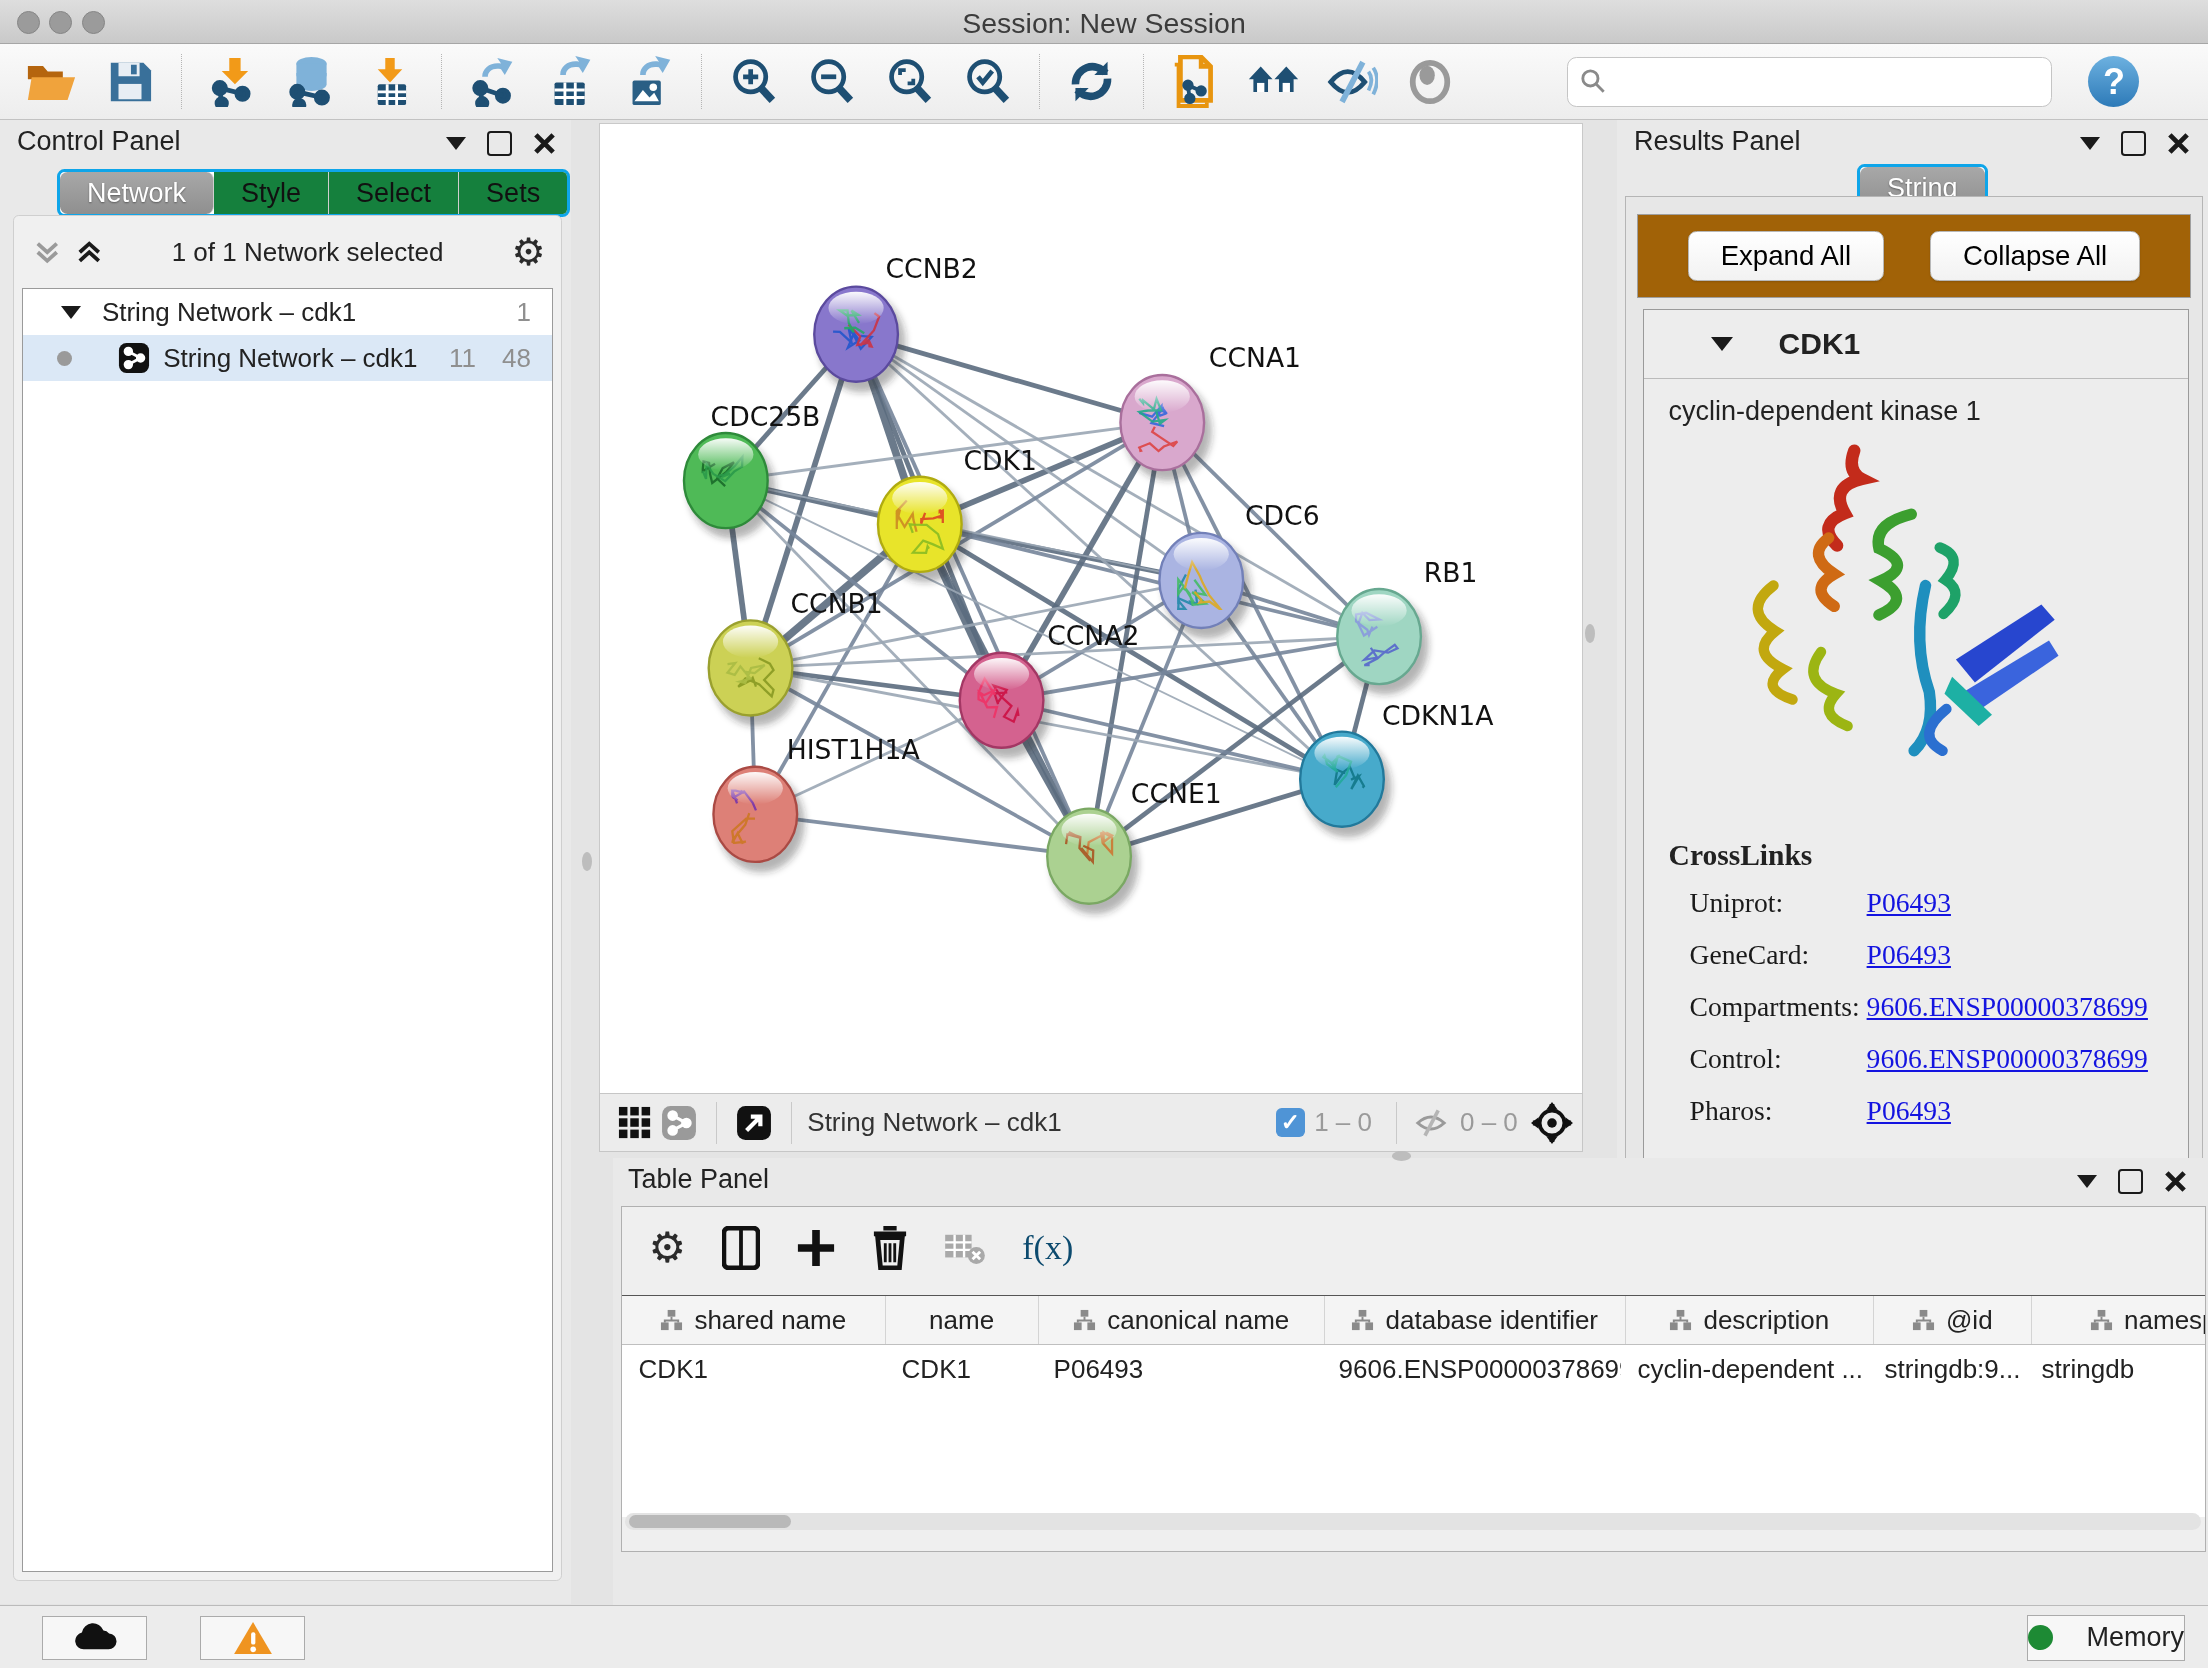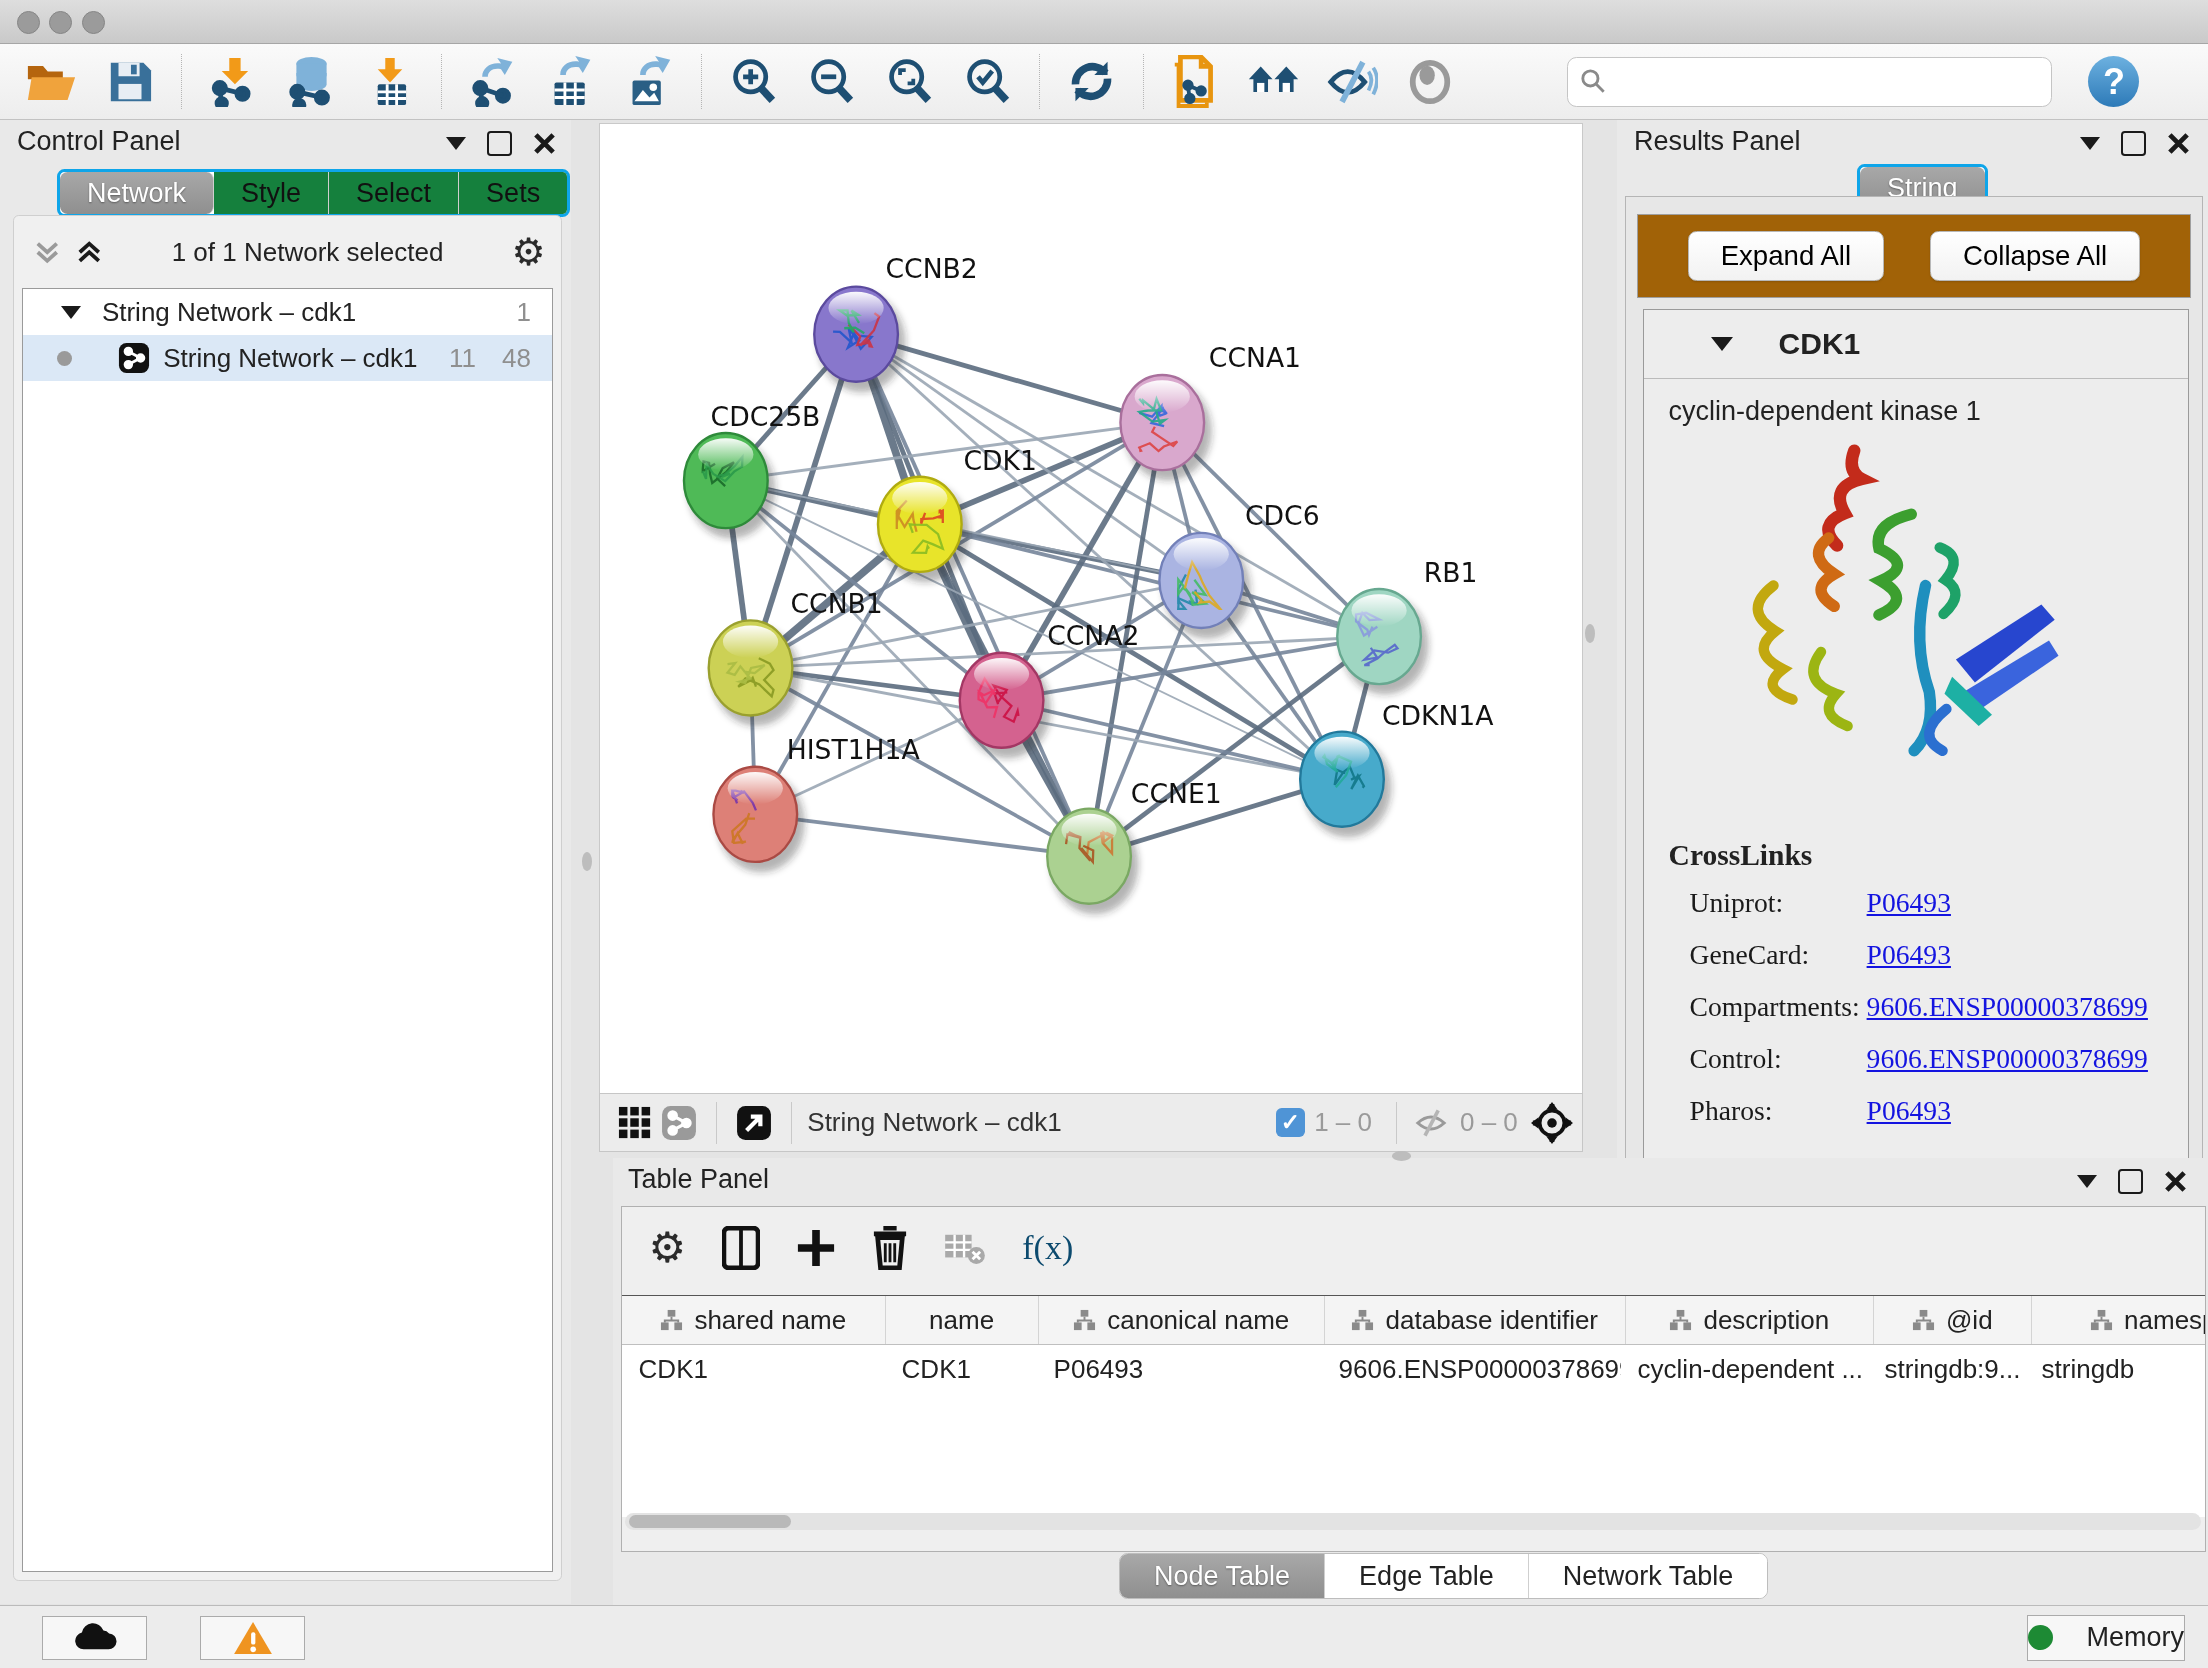--- a/index.html
+++ b/index.html
@@ -123,20 +123,21 @@
   .splitter-dot{position:absolute;background:#bdbdbd;border-radius:50%;}
   .fx{font-family:"Liberation Serif",serif;font-size:34px;color:#0c4a6e;}
 </style>
 </head>
 <body>
 
 <div class="abs titlebar">
   <span class="tl-dot" style="left:17px"></span>
   <span class="tl-dot" style="left:49px"></span>
   <span class="tl-dot" style="left:82px"></span>
+  <div class="title-text">Session: New Session</div>
 </div>
 
 <div class="abs toolbar">
   <div class="tb-group">
     <span class="tb-btn">
       <svg width="51" height="44" viewBox="0 0 54 46">
           <path d="M2 6h16l5 6h16v8H2z" fill="#b5650e"></path>
           <path d="M6 18h46l-8 24H2z" fill="#f0a33c"></path>
         </svg>
     </span>
@@ -751,25 +752,20 @@
             <div class="tp-cell" style="width: 230px;">cyclin-dependent ...</div>
             <div class="tp-cell" style="width: 140px;">stringdb:9...</div>
             <div class="tp-cell" style="width: 268px;">stringdb</div>
           </div>
         </div>
     </div>
     <div class="tp-hscroll">
       <div class="tp-thumb"></div>
     </div>
   </div>
-  <div class="tp-tabs">
-    <div class="tp-tab active">Node Table</div>
-    <div class="tp-tab">Edge Table</div>
-    <div class="tp-tab">Network Table</div>
-  </div>
 </div>
 
 <div class="splitter-dot" style="left:582px;top:852px;width:9.5px;height:19px"></div>
 <div class="splitter-dot" style="left:1585px;top:624px;width:9.5px;height:19px"></div>
 <div class="splitter-dot" style="left:1392px;top:1151px;width:19px;height:9.5px"></div>
 
 <div class="abs statusbar">
   <div class="sb-btn" style="margin-left:42px">
     <svg width="46" height="30" viewBox="0 0 48 32">
         <path d="M12 28a9 9 0 0 1-2-17.8A12 12 0 0 1 33 8a8.5 8.5 0 0 1 6 3.1A8 8 0 0 1 38 28z" fill="#111"></path>

